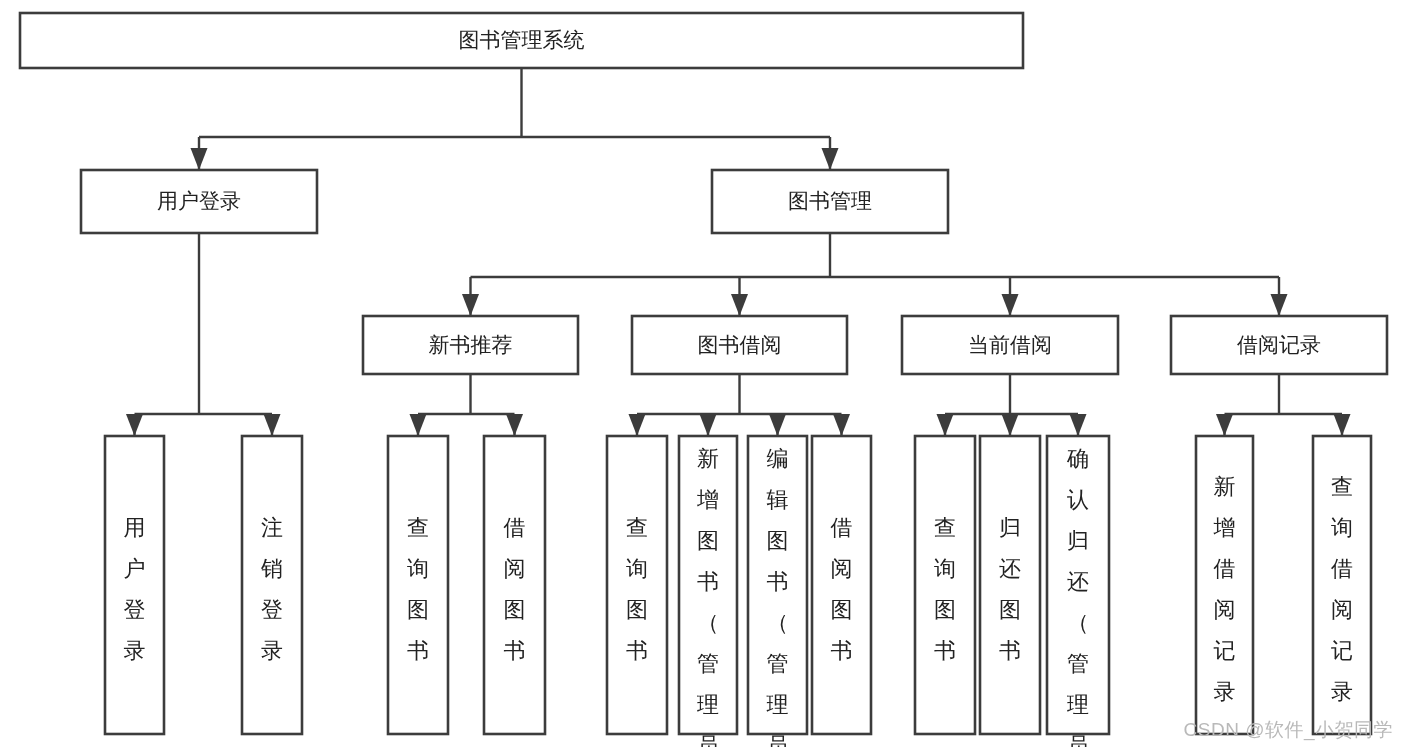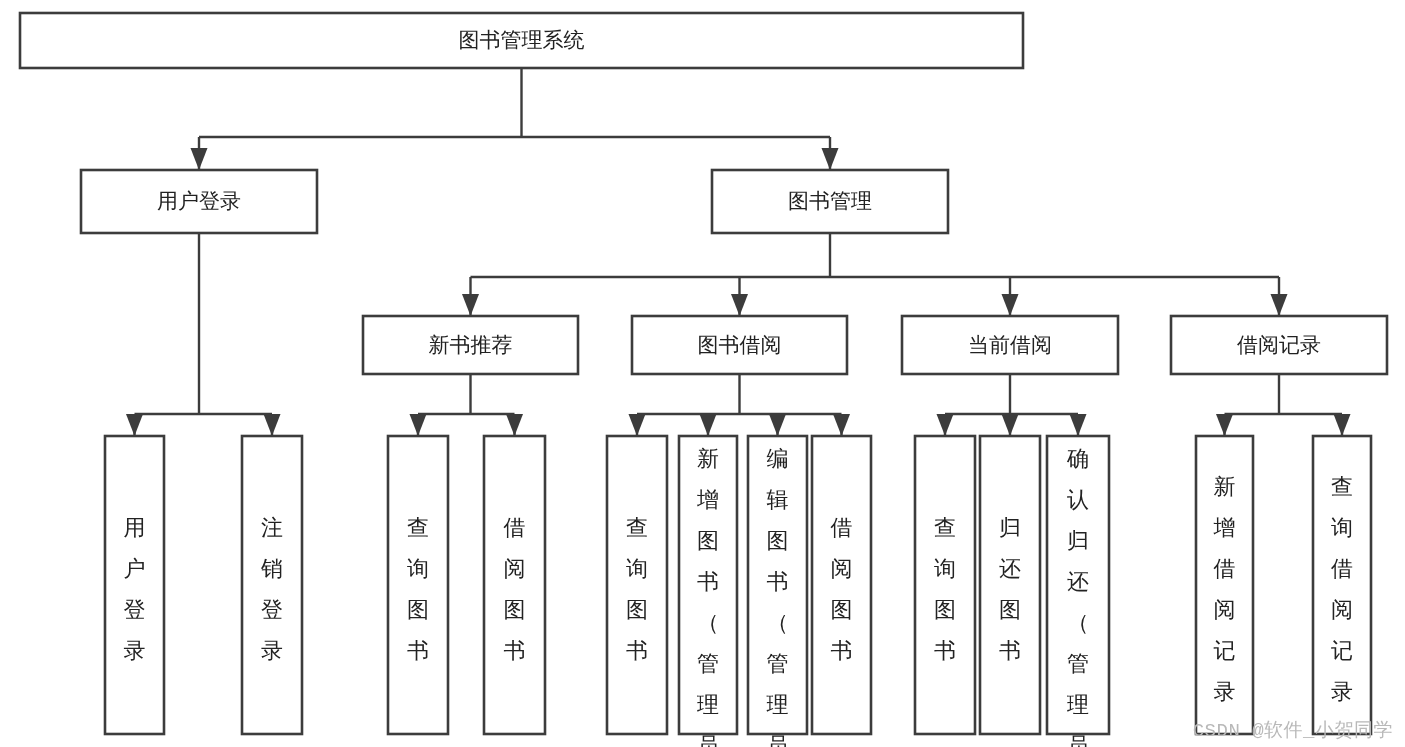--- a/index.html
+++ b/index.html
@@ -50,21 +50,21 @@
   .node-label-v {
     font-family: "Liberation Sans", "DejaVu Sans", sans-serif;
     font-size: 22px;
     fill: #222222;
     text-anchor: middle;
   }
   .watermark-text {
     position: absolute;
     right: 12px;
     bottom: 4px;
-    font-family: Liberation Mono, monospace;
+    font-family: Liberation Sans, sans-serif;
     font-size: 19px;
     color: #b9b9b9;
     white-space: nowrap;
     letter-spacing: 0.5px;
     pointer-events: none;
   }
 </style>
 </head>
 <body>
 

